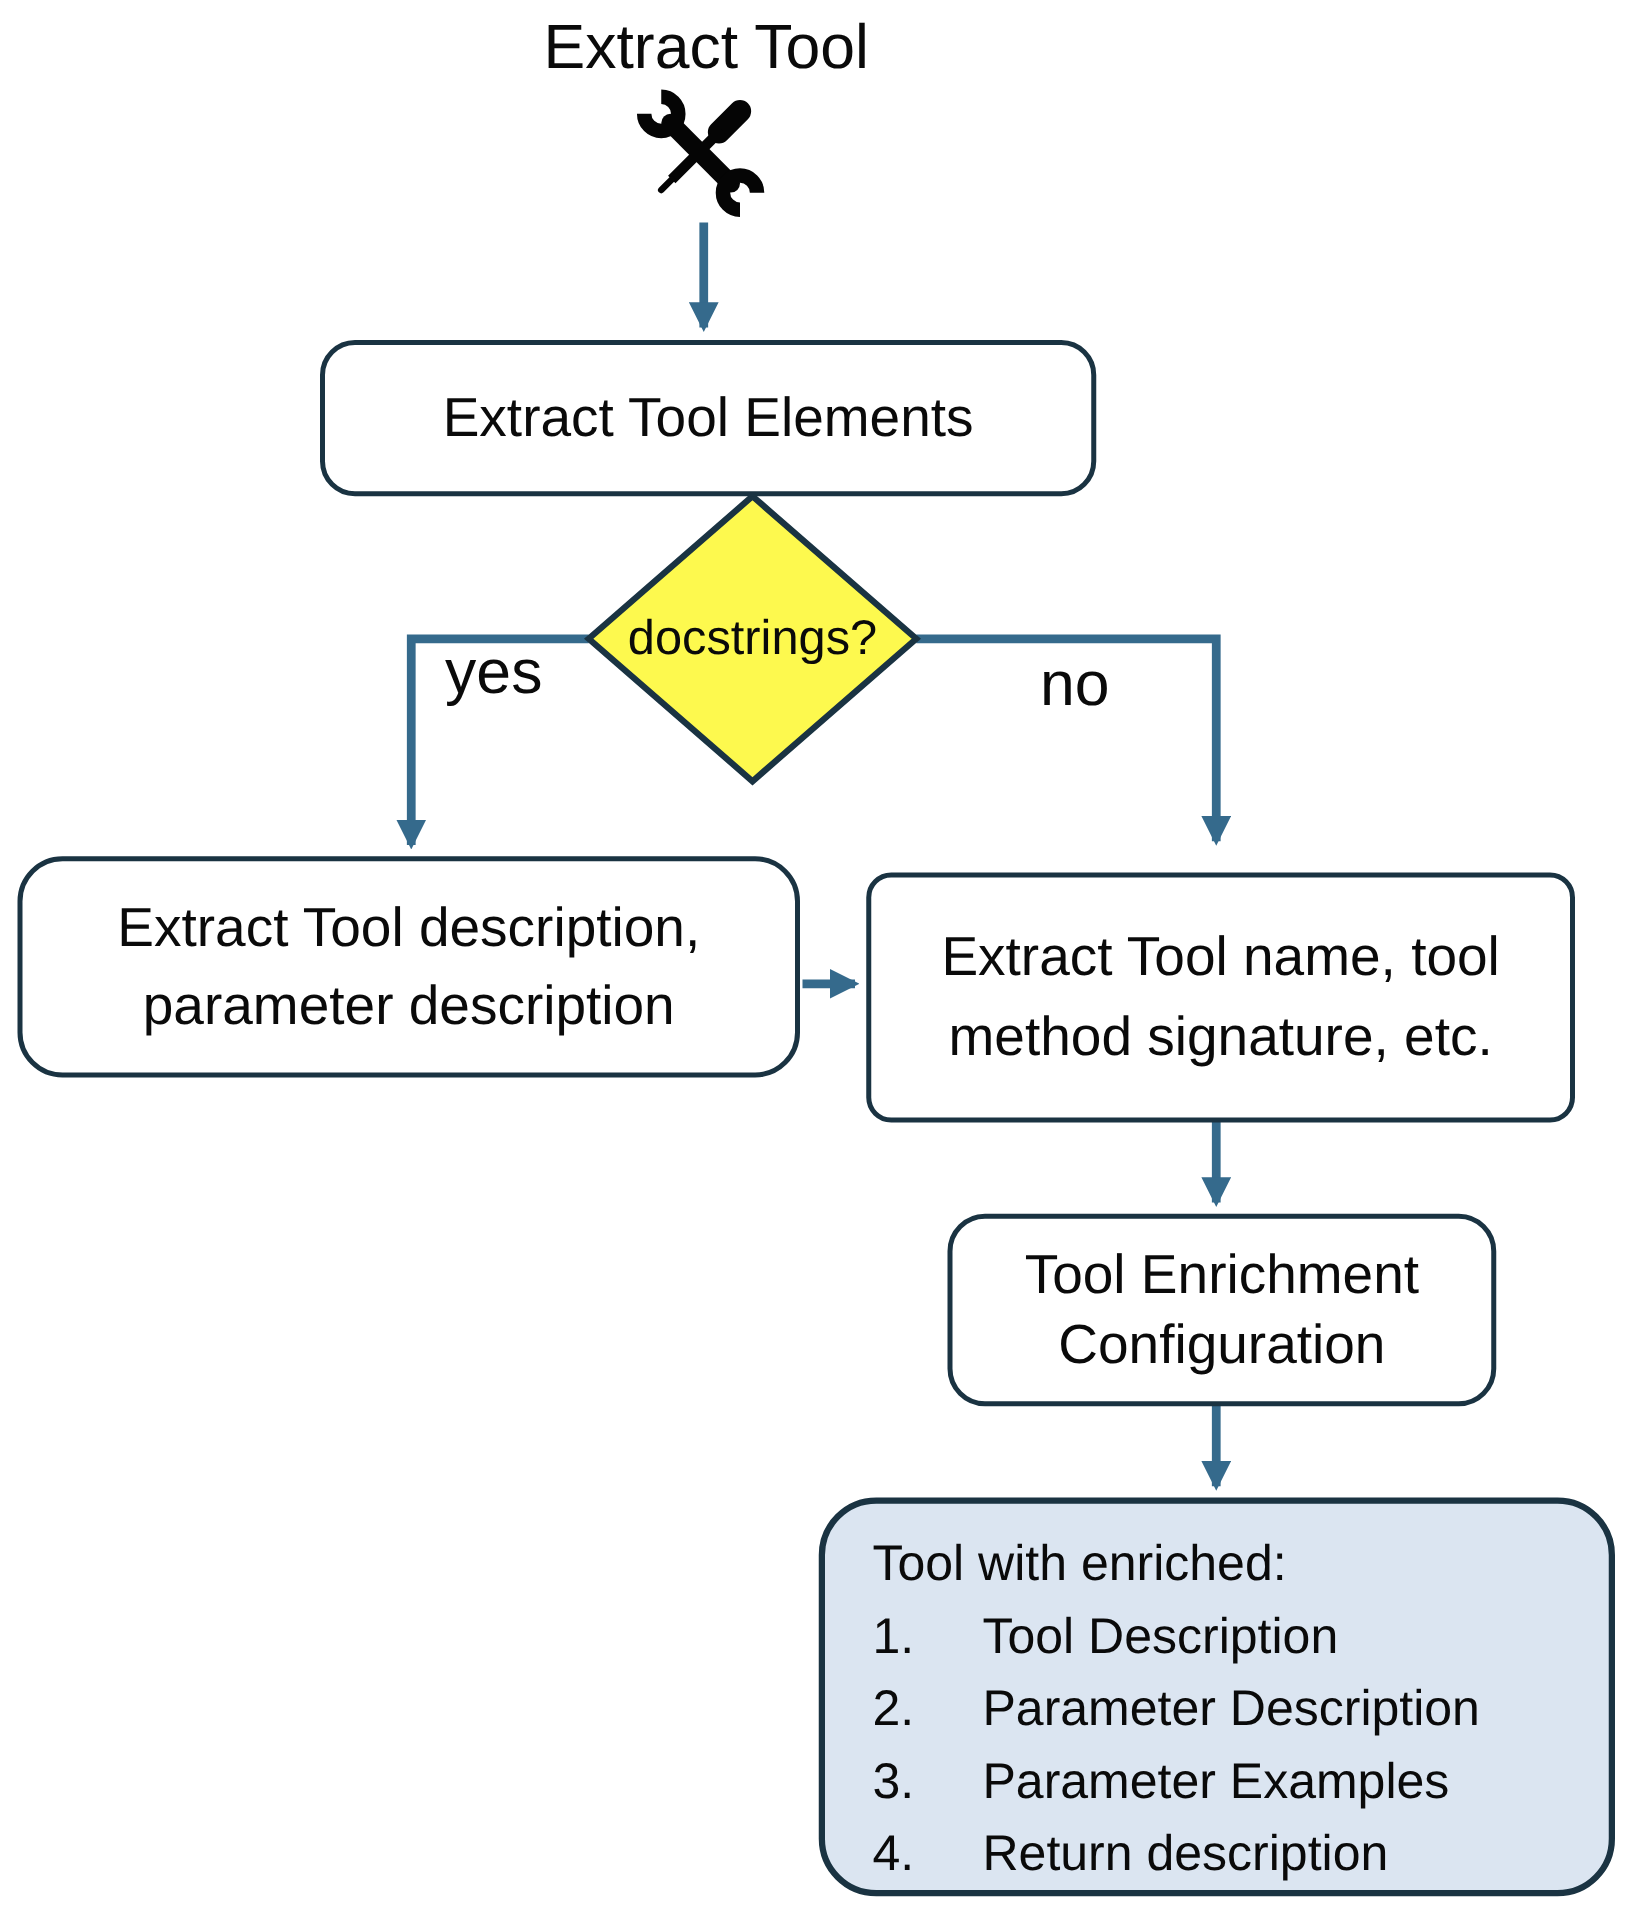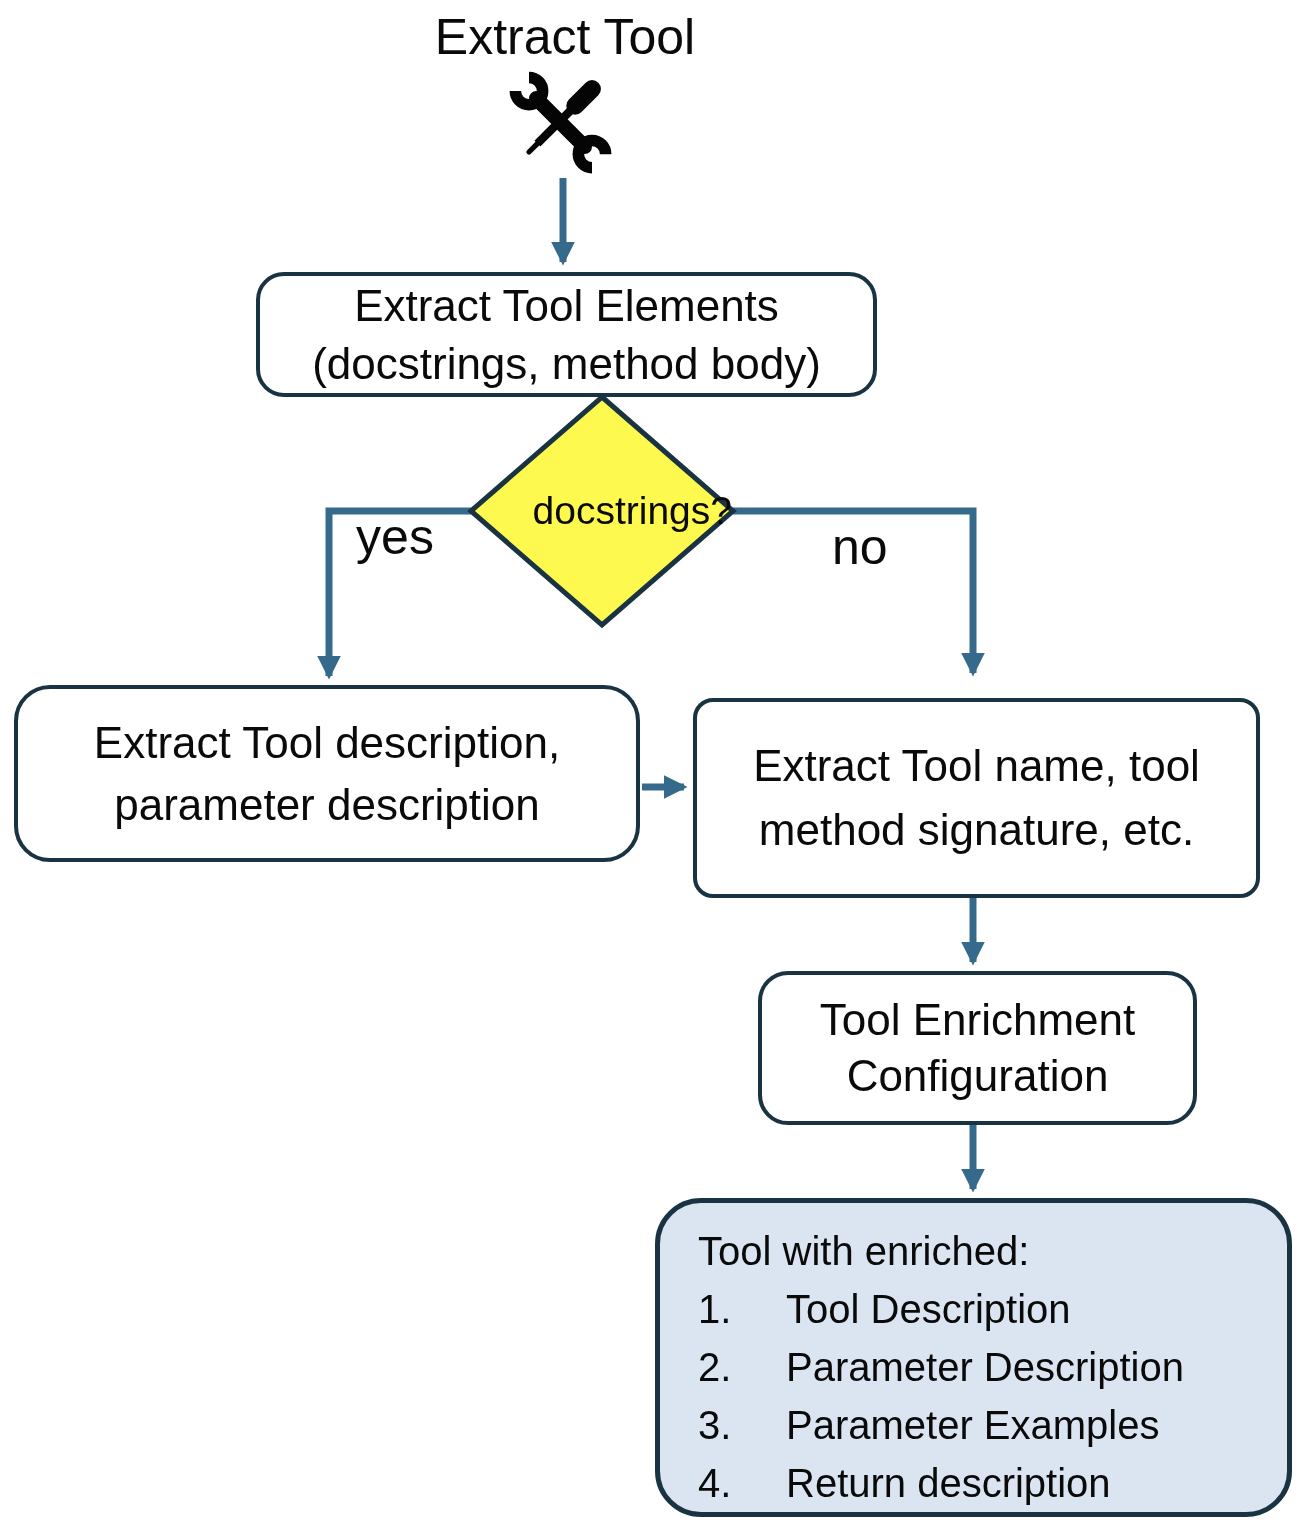--- a/index.html
+++ b/index.html
@@ -43,21 +43,21 @@
     background:var(--final_fill);border-width:5px;
     justify-content:flex-end;align-items:stretch;
     text-align:left;
     padding:20px 10px 0 38px;
     font-size:40px;line-height:58px;
   }
   .final-row{display:flex;}
   .final-num{width:88px;flex:none;}
   .decision-label{
     left:472px;top:489px;width:260px;
-    text-align:right;font-size:39px;line-height:44px;
+    text-align:center;font-size:39px;line-height:44px;
   }
   .branch-label{font-size:50px;line-height:46px;}
   .branch-yes{left:340px;top:514px;width:110px;text-align:center;}
   .branch-no{left:832px;top:524px;width:90px;text-align:left;}
 </style>
 </head>
 <body>
 
 <div id="stage">
 
@@ -84,21 +84,20 @@
     <path class="connector" d="M733 511 L973 511 L973 673" marker-end="url(#ah)"></path>
     <path class="connector" d="M642 787 L684 787" marker-end="url(#ah)"></path>
     <path class="connector" d="M973 884 L973 962" marker-end="url(#ah)"></path>
     <path class="connector" d="M973 1115 L973 1189" marker-end="url(#ah)"></path>
 
     <polygon class="diamond" points="602,397 733,511 602,625 471,511"></polygon>
   </svg>
 
   <div class="node node-extract-elements">
     <div>Extract Tool Elements</div>
-    <div>(docstrings, method body)</div>
   </div>
 
   <div class="abs decision-label">docstrings?</div>
   <div class="abs branch-label branch-yes">yes</div>
   <div class="abs branch-label branch-no">no</div>
 
   <div class="node node-extract-docstrings">
     <div>Extract Tool description,</div>
     <div>parameter description</div>
   </div>

